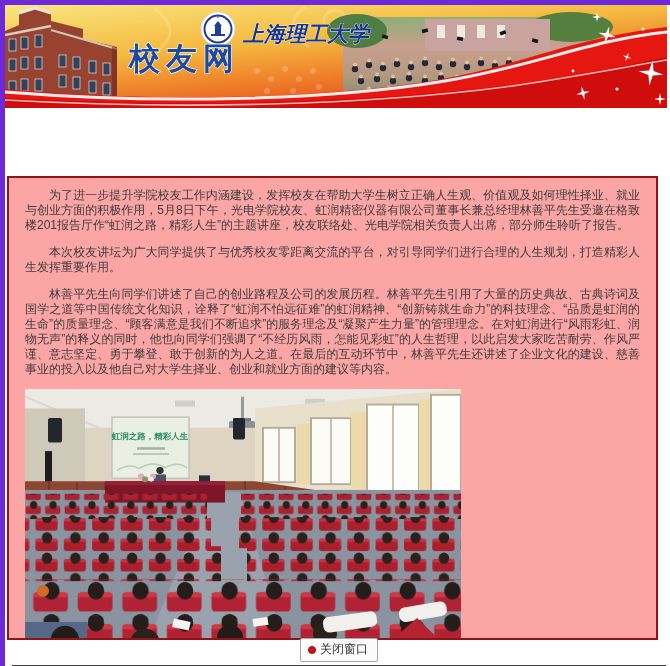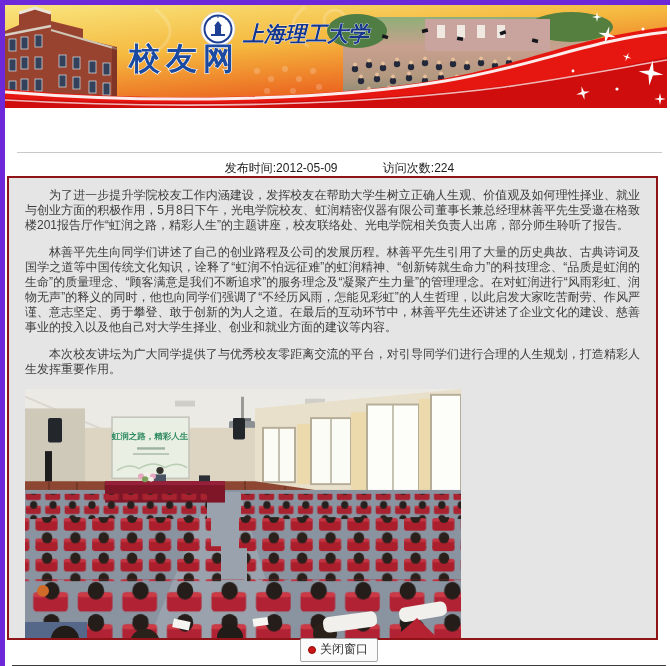--- a/index.html
+++ b/index.html
@@ -18,21 +18,21 @@
     font-size:16px;font-weight:bold;color:#0a0a0a;letter-spacing:1px;
   }
   .meta-row{
     position:absolute;left:12px;top:147px;width:645px;
     border-top:1px solid #c9c9c9;text-align:center;
     font-size:12px;color:#1c1c1c;padding-top:7px;
   }
   .meta-row .visits{margin-left:42px;}
   .content-box{
     position:absolute;left:2px;top:171px;width:651px;height:464px;
-    border:2px solid #8e1418;background:#e5e5e5;
+    border:2px solid #8e1418;background:#fca5a5;
     padding:10px 16px 0 16px;box-sizing:border-box;overflow:hidden;
   }
   .para{
     font-size:12px;line-height:15px;color:#3d3d3d;
     text-indent:2em;margin:0 0 12px 0;text-align:justify;
   }
   .photo-wrap{margin-top:10px;}
   .close-row{
     position:absolute;left:0;right:0;bottom:7px;text-align:center;
   }
@@ -198,29 +198,25 @@
       <circle cx="205" cy="14" r="0.8" fill="#1d3f94"></circle>
         <circle cx="213" cy="12" r="0.8" fill="#1d3f94"></circle>
       <circle cx="221" cy="14" r="0.8" fill="#1d3f94"></circle>
     </g>
 
     <text x="238" y="36" font-size="21" font-weight="bold" font-style="italic" fill="#16368c" stroke="#ffffff" stroke-width="0.6" paint-order="stroke">上海理工大学</text>
     <text x="124" y="64" font-size="31" font-weight="bold" letter-spacing="6" fill="#1c4aa0" stroke="#ffffff" stroke-width="1.2" paint-order="stroke">校友网</text>
   </svg>
 
 
-  <div class="meta-row">
-    <span>发布时间:2012-05-09</span>
-    <span class="visits">访问次数:224</span>
-  </div>
 
   <div class="content-box">
     <p class="para">为了进一步提升学院校友工作内涵建设，发挥校友在帮助大学生树立正确人生观、价值观及如何理性择业、就业与创业方面的积极作用，5月8日下午，光电学院校友、虹润精密仪器有限公司董事长兼总经理林善平先生受邀在格致楼201报告厅作“虹润之路，精彩人生”的主题讲座，校友联络处、光电学院相关负责人出席，部分师生聆听了报告。</p>
+    <p class="para">本次校友讲坛为广大同学提供了与优秀校友零距离交流的平台，对引导同学们进行合理的人生规划，打造精彩人生发挥重要作用。</p>
     <p class="para">林善平先生向同学们讲述了自己的创业路程及公司的发展历程。林善平先生引用了大量的历史典故、古典诗词及国学之道等中国传统文化知识，诠释了“虹润不怕远征难”的虹润精神、“创新铸就生命力”的科技理念、“品质是虹润的生命”的质量理念、“顾客满意是我们不断追求”的服务理念及“凝聚产生力量”的管理理念。在对虹润进行“风雨彩虹、润物无声”的释义的同时，他也向同学们强调了“不经历风雨，怎能见彩虹”的人生哲理，以此启发大家吃苦耐劳、作风严谨、意志坚定、勇于攀登、敢于创新的为人之道。在最后的互动环节中，林善平先生还讲述了企业文化的建设、慈善事业的投入以及他自己对大学生择业、创业和就业方面的建议等内容。</p>
-    <p class="para">本次校友讲坛为广大同学提供了与优秀校友零距离交流的平台，对引导同学们进行合理的人生规划，打造精彩人生发挥重要作用。</p>
 
     <div class="photo-wrap">
       <svg width="436" height="264" viewBox="0 0 436 272" preserveAspectRatio="none" xmlns="http://www.w3.org/2000/svg">
         <defs>
           <pattern id="seatp1" width="27" height="20" patternUnits="userSpaceOnUse" patternTransform="scale(0.72)">
             <rect x="1" y="7" width="21" height="12" rx="2.5" fill="#a92230"></rect>
             <rect x="1" y="7" width="21" height="3" rx="1.5" fill="#c23240"></rect>
             <ellipse cx="12" cy="6" rx="5" ry="5.5" fill="#26201d"></ellipse>
           </pattern>
           <pattern id="seatp2" width="27" height="20" patternUnits="userSpaceOnUse" patternTransform="scale(1.05) translate(9,0)">

